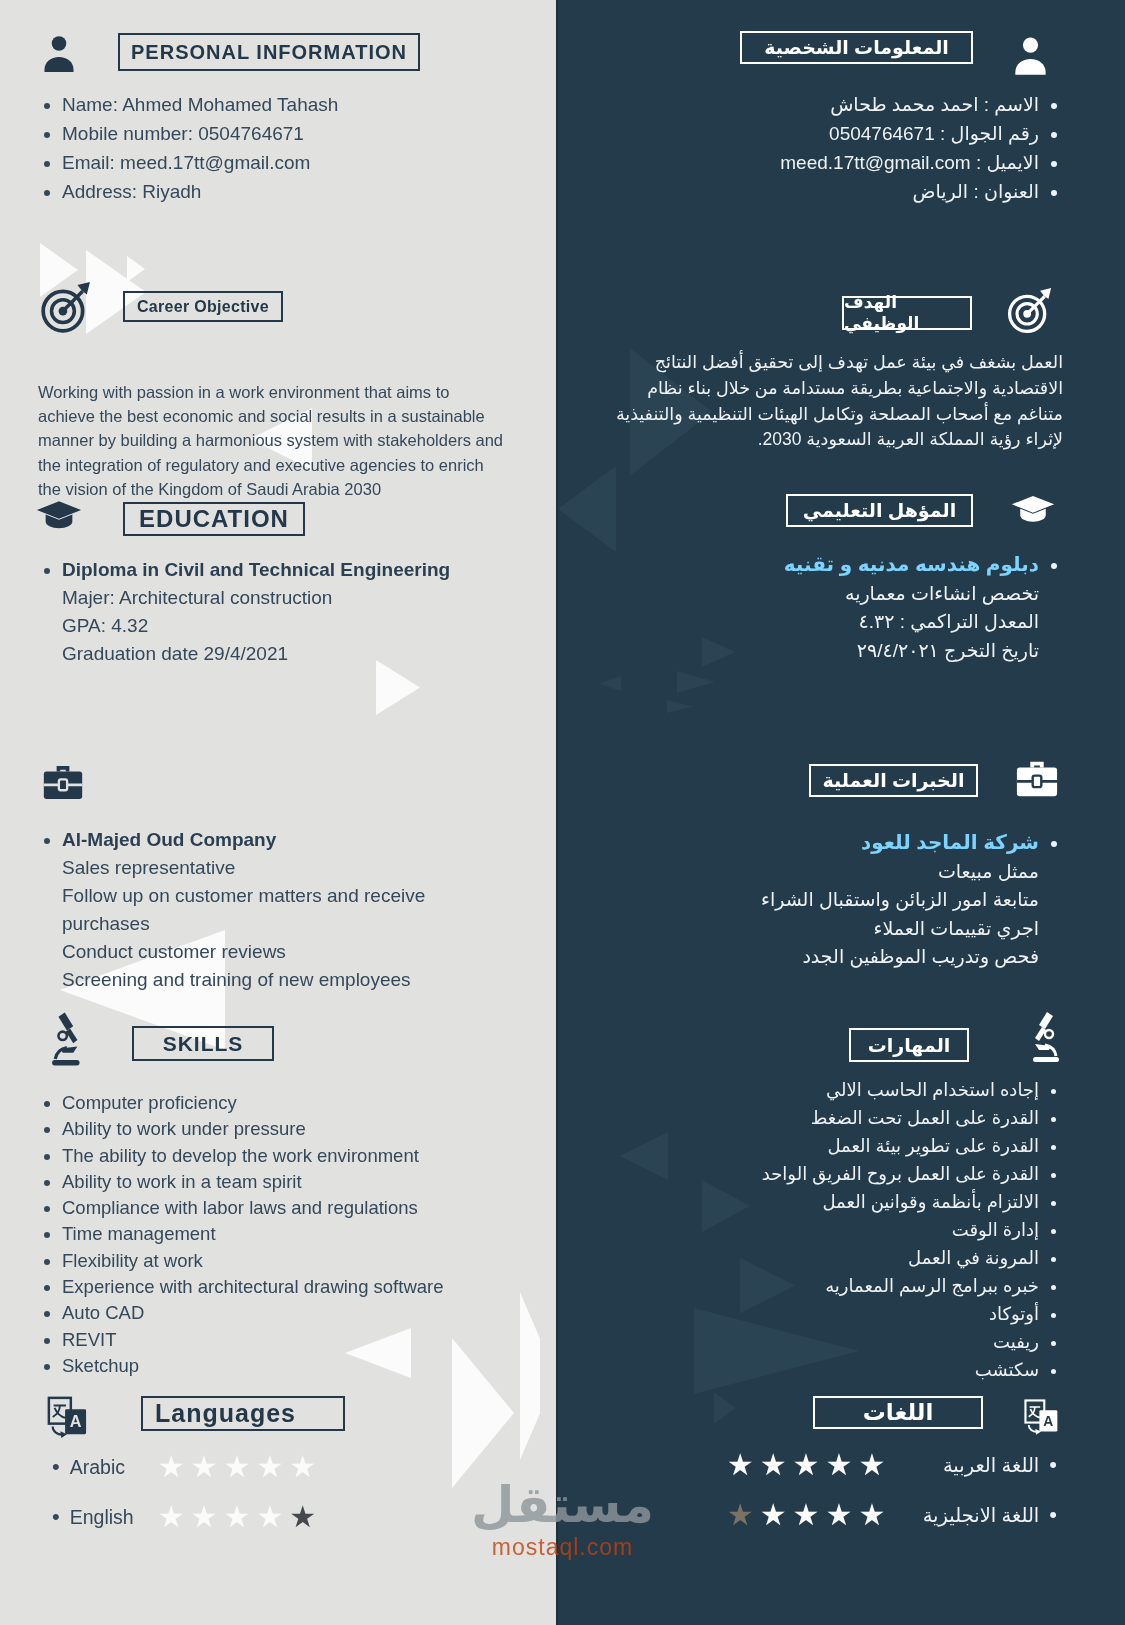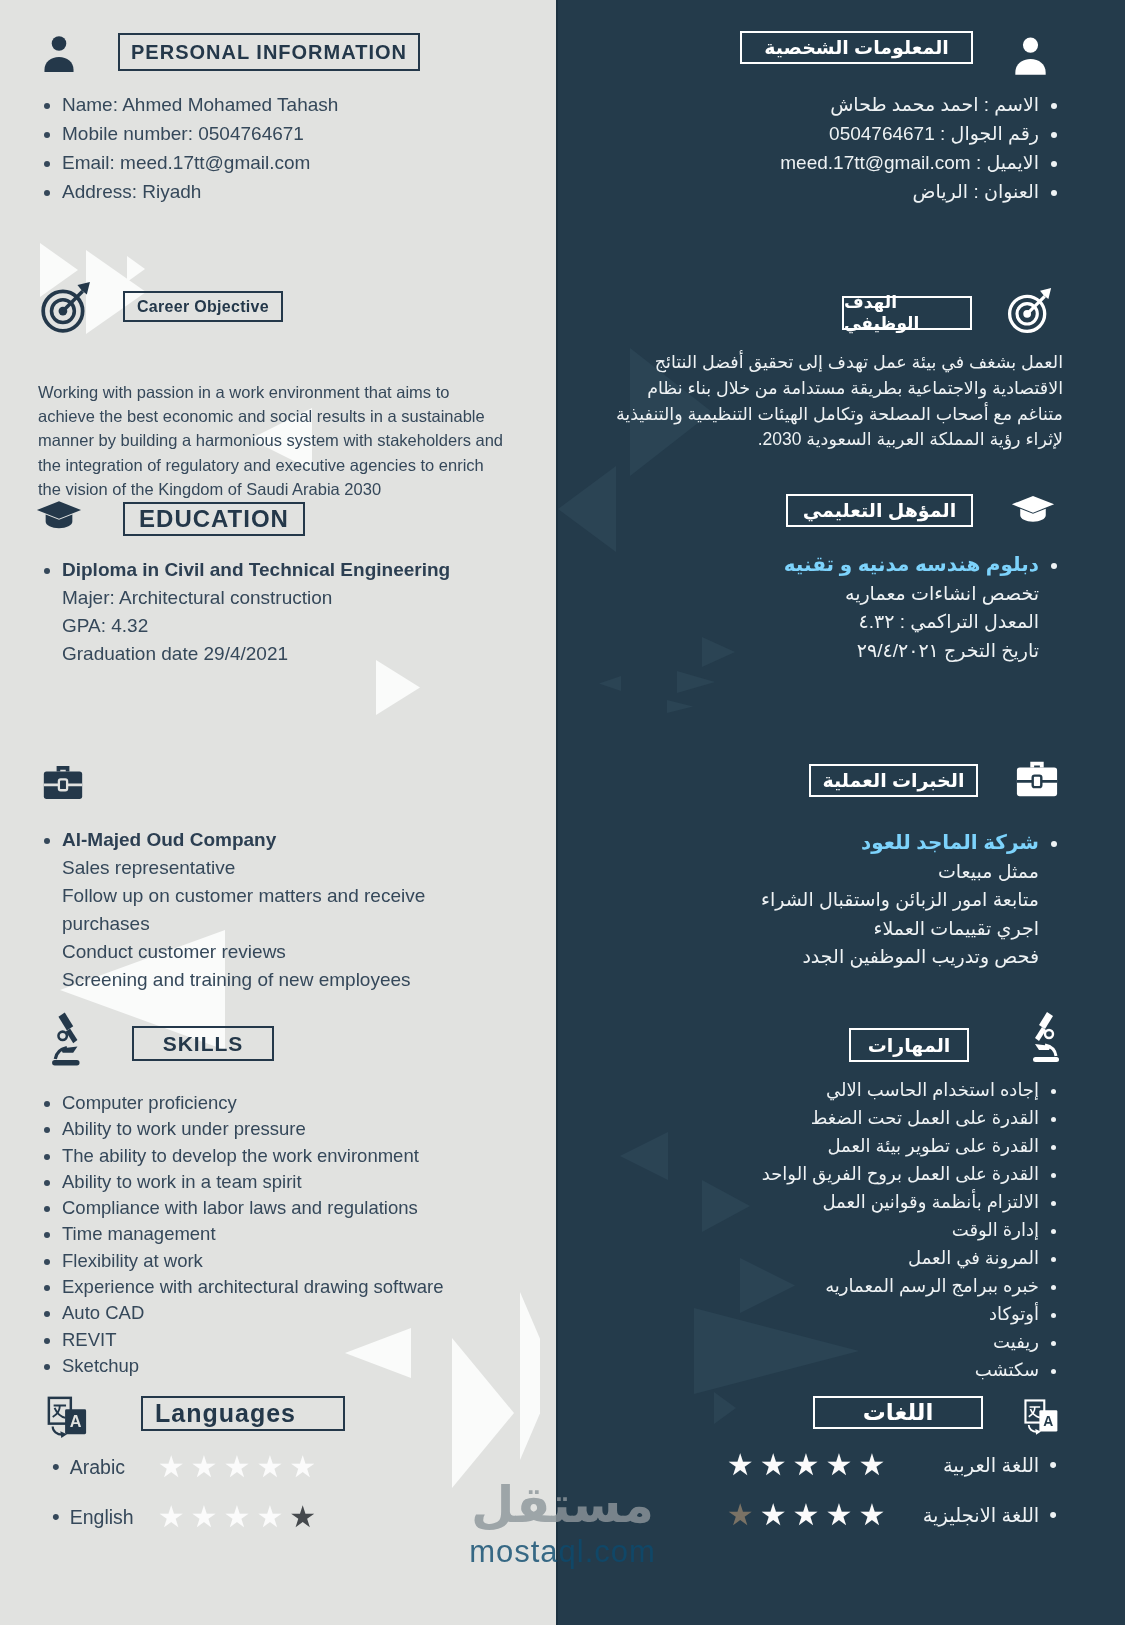--- a/index.html
+++ b/index.html
@@ -67,21 +67,21 @@
   .half.right .llabel{color:var(--body-dark-text);min-width:128px;}
   .stars{display:flex;gap:6px;margin-left:2px;}
   .half.right .stars{margin-left:0;margin-right:26px;}
   .star{font-size:30px;line-height:30px;color:var(--star-on);}
   .star.off-l{color:var(--star-off-l);}
   .star.off-d{color:var(--star-off-d);}
 
   
   .watermark{position:absolute;left:50%;top:1478px;transform:translateX(-50%);text-align:center;z-index:5;opacity:.8;}
   .wm-logo{font-size:50px;font-weight:bold;color:var(--gray-wm);line-height:54px;}
-  .wm-domain{font-size:31px;color:#0c4a6e;letter-spacing:1px;margin-top:2px;}
+  .wm-domain{font-size:23px;color:#c2410c;letter-spacing:1px;margin-top:2px;}
 
   svg .nofill{fill:none;}
   .ti-letter-l{fill:#e1e2e0;font-weight:bold;}
   .ti-letter-r{fill:#243b4b;font-weight:bold;}
   .bc-gap-l{stroke:#e1e2e0;}
   .bc-gap-r{stroke:#243b4b;}
 </style>
 </head>
 <body>
 

